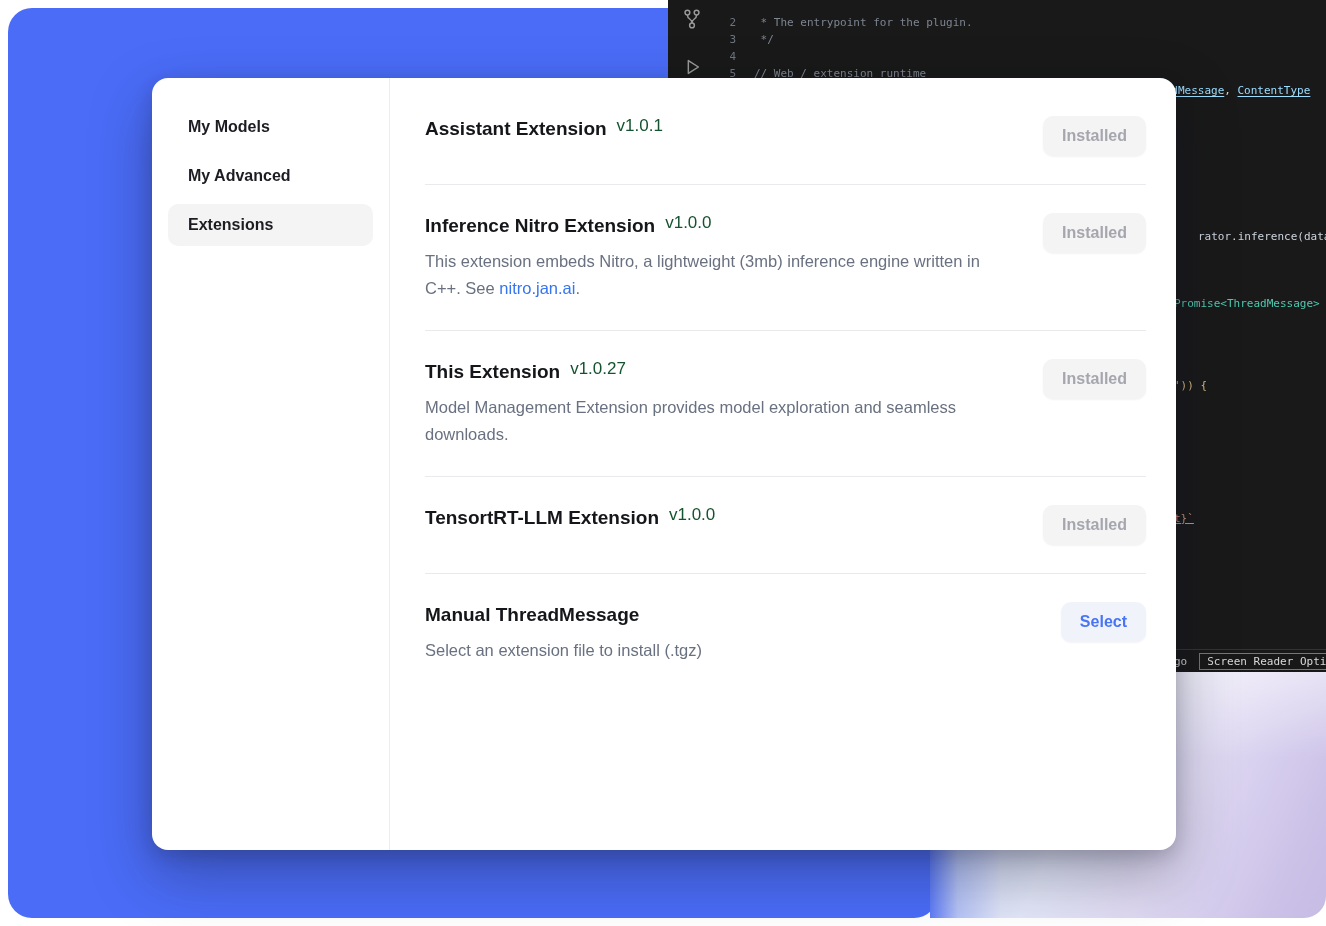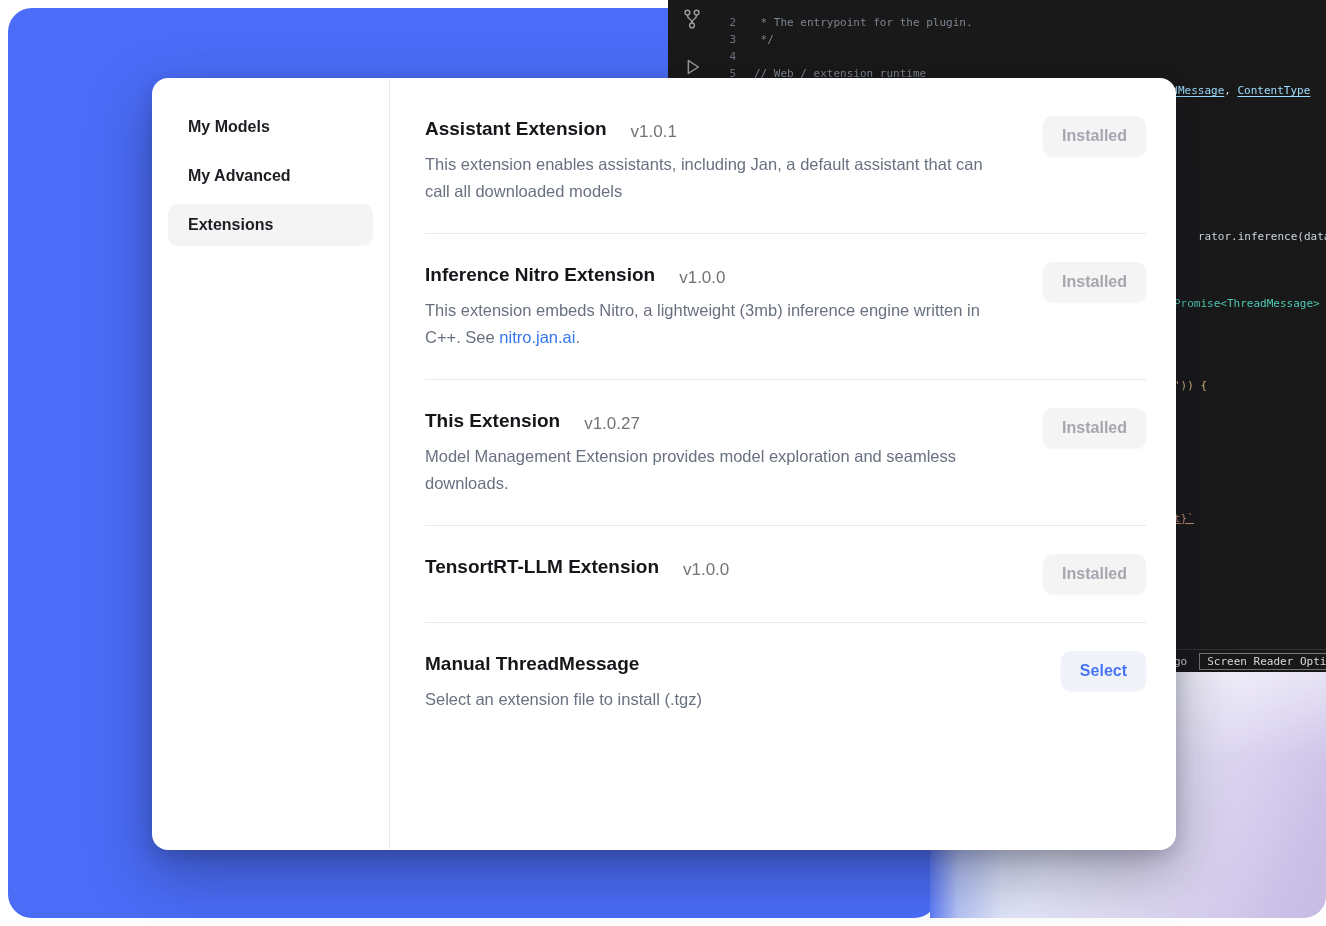--- a/index.html
+++ b/index.html
@@ -60,23 +60,23 @@
               padding:0 20px; margin-bottom:7px; font-weight:700; font-size:16px;
               color:#1c1c22; cursor:pointer; }
   .nav-item.active { background:#f4f4f5; }
 
   .content { flex:1; padding:26px 30px 0 35px; box-sizing:border-box; }
   .row { display:flex; justify-content:space-between; align-items:flex-start;
          padding:28px 0; border-bottom:1px solid #e9e9ee; }
   .row.first { padding-top:12px; }
   .row.last { border-bottom:none; }
   .row-text { max-width:585px; }
-  .row-title { display:flex; align-items:flex-end; gap:24px; }
+  .row-title { display:flex; align-items:flex-start; gap:10px; }
   .row-title h2 { font-size:19px; font-weight:700; color:#15161a; margin:0; line-height:26px; }
-  .ver { font-size:17px; color:#737373; }
+  .ver { font-size:17px; color:#14532d; }
   .desc { margin:9px 0 0; font-size:16.5px; line-height:27px; color:#697180; }
   .link { color:var(--link,#3575f0); cursor:pointer; text-decoration:none; }
 
   .btn { border:none; border-radius:10px; padding:11px 19px; font-size:16px; font-weight:600;
          font-family:inherit; cursor:pointer; flex-shrink:0; margin-left:20px;
          box-shadow:0 1px 2px rgba(0,0,0,.05); }
   .btn.installed { background:var(--installed-bg,#f4f4f5); color:var(--installed-text,#a6a6af); }
   .btn.select { background:#f0f3fa; color:var(--select-text,#4875f6);text-align:right; }
 </style>
 </head>
@@ -139,21 +139,20 @@
     </aside>
 
     <main class="content">
 
       <section class="row first">
         <div class="row-text">
           <div class="row-title">
             <h2>Assistant Extension</h2>
             <span class="ver">v1.0.1</span>
           </div>
-          <p class="desc">This extension enables assistants, including Jan, a default assistant that can call all downloaded models</p>
         </div>
         <button class="btn installed">Installed</button>
       </section>
 
       <section class="row">
         <div class="row-text">
           <div class="row-title">
             <h2>Inference Nitro Extension</h2>
             <span class="ver">v1.0.0</span>
           </div>

